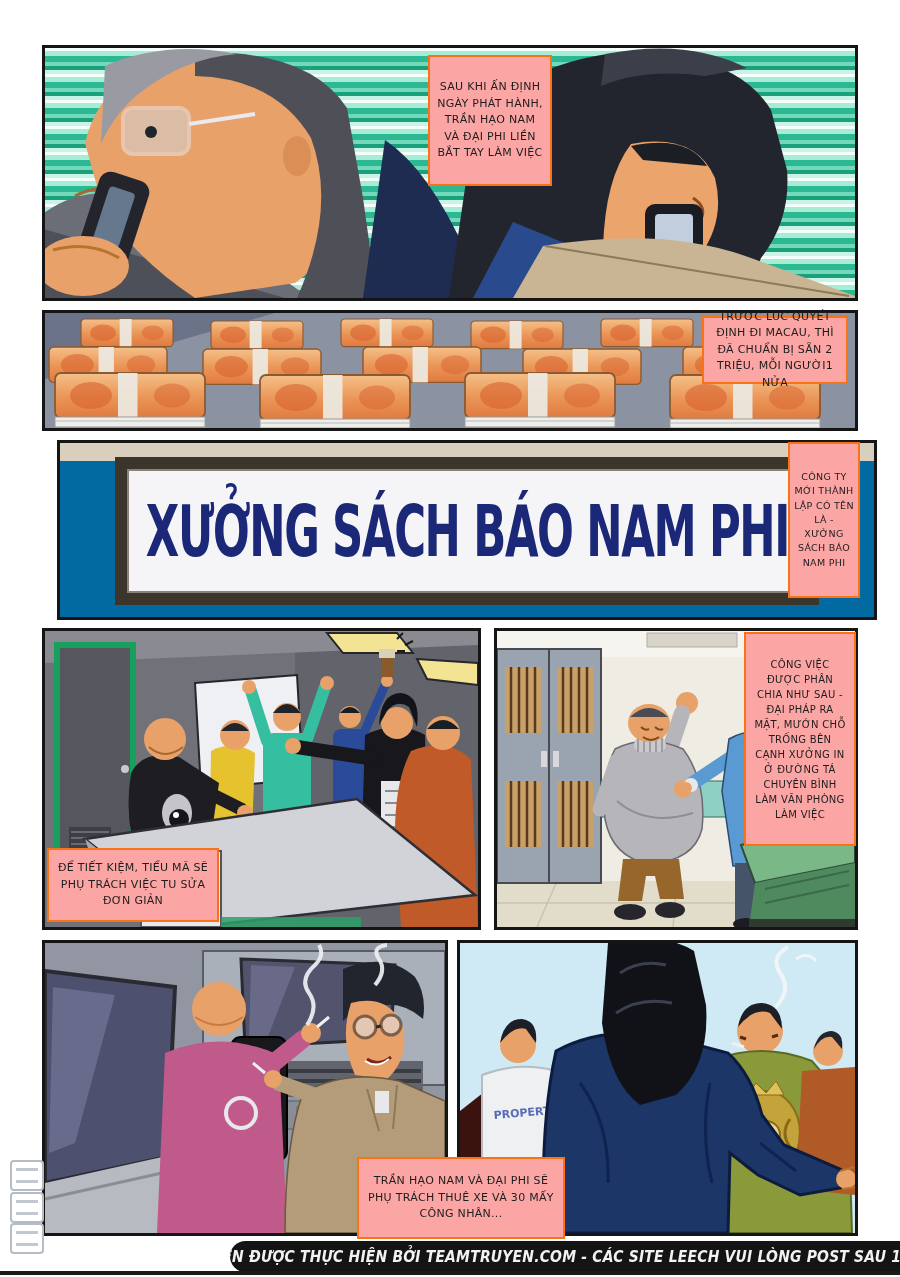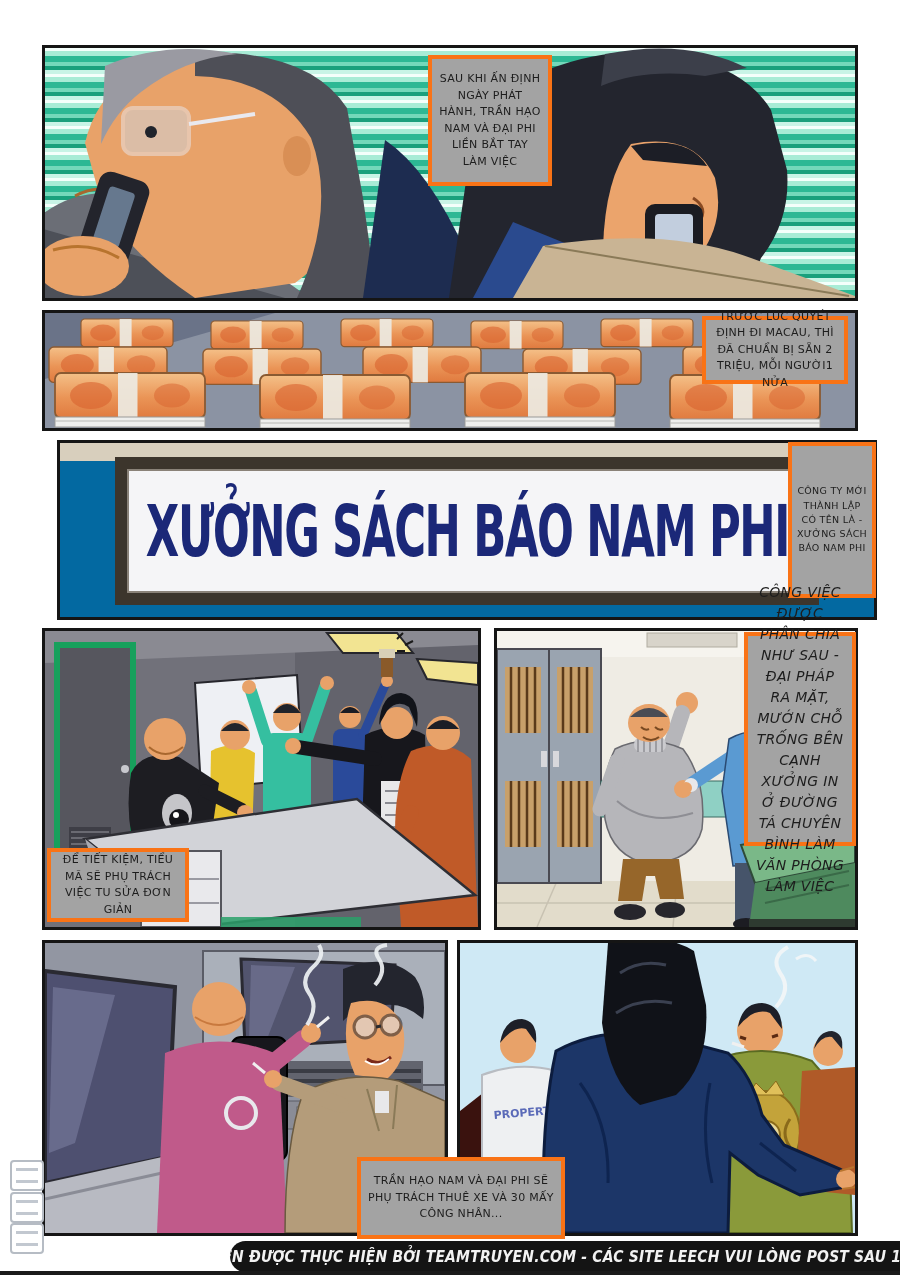--- a/index.html
+++ b/index.html
@@ -1,27 +1,27 @@
 <!DOCTYPE html>
 <html><head>
 <meta charset="utf-8">
 <style>
   html,body{margin:0;padding:0;background:#ffffff;}
   .page{position:relative;width:900px;height:1277px;background:#ffffff;overflow:hidden;
         font-family:"DejaVu Sans",sans-serif;}
   .panel{position:absolute;border:3px solid #151515;box-sizing:border-box;background:#fff;overflow:hidden;}
   .panel svg{display:block;width:100%;height:100%;}
-  .caption{position:absolute;background:#a3a3a3;border:4px solid #f97316;box-sizing:border-box;
+  .caption{position:absolute;background:#fca5a5;border:2px solid #f97316;box-sizing:border-box;
            display:flex;align-items:center;justify-content:flex-end;text-align:center;
            color:#1d1d1d;padding:6px 7px;letter-spacing:.3px;line-height:1.5;z-index:6;}
   .c1{left:428px;top:55px;width:124px;height:131px;font-size:11px;}
   .c2{left:702px;top:316px;width:146px;height:68px;font-size:11px;}
-  .c3{left:788px;top:442px;width:88px;height:156px;font-size:9.5px;padding:4px 3px;}
-  .c4{left:744px;top:632px;width:112px;height:214px;font-size:14px;font-style:italic;}
-  .c5{left:47px;top:848px;width:142px;height:74px;font-size:11px;}
+  .c3{left:788px;top:442px;width:72px;height:156px;font-size:9.5px;padding:4px 3px;}
+  .c4{left:744px;top:632px;width:112px;height:214px;font-size:10px;}
+  .c5{left:47px;top:848px;width:172px;height:74px;font-size:11px;}
   .c6{left:357px;top:1157px;width:208px;height:82px;font-size:11px;}
   
   .p1{left:42px;top:45px;width:816px;height:256px;
       background:repeating-linear-gradient(to bottom,
         #f4fffb 0 3px,#a8ecd6 3px 8px,#2db894 8px 14px,#74d8ba 14px 18px,#1aa07c 18px 22px,#c8f4e6 22px 26px);}
   .p2{left:42px;top:310px;width:816px;height:121px;background:#8b93a3;}
   .p3{left:57px;top:440px;width:820px;height:180px;background:#0369a1;}
   .p4{left:42px;top:628px;width:439px;height:302px;background:#71717a;}
   .p5{left:494px;top:628px;width:364px;height:302px;background:#efece4;}
   .p6{left:42px;top:940px;width:406px;height:296px;background:#9296a2;}

